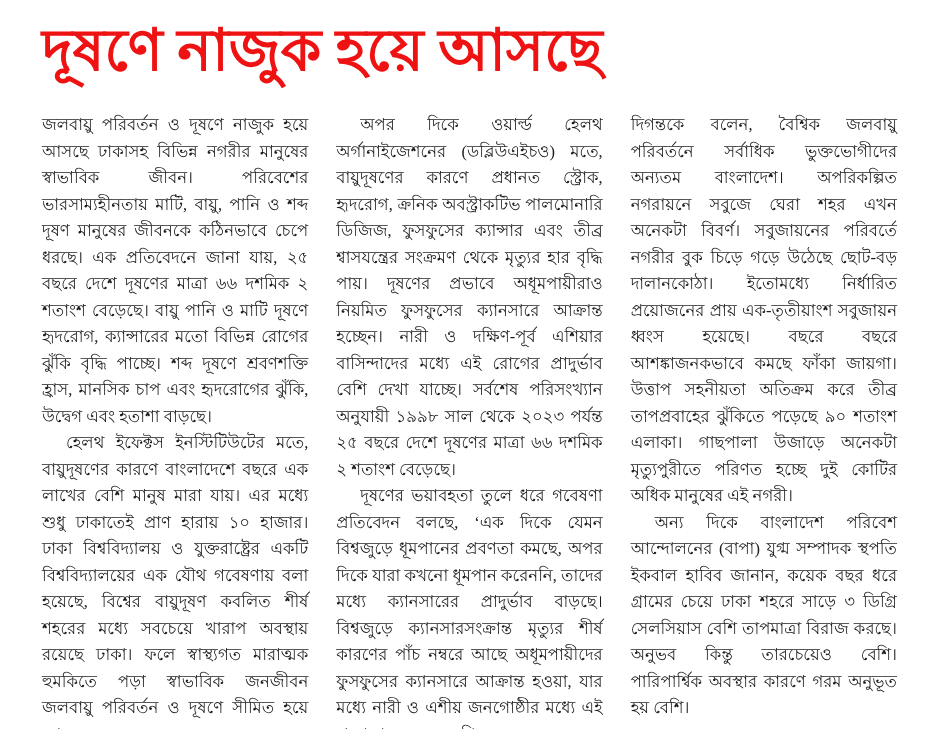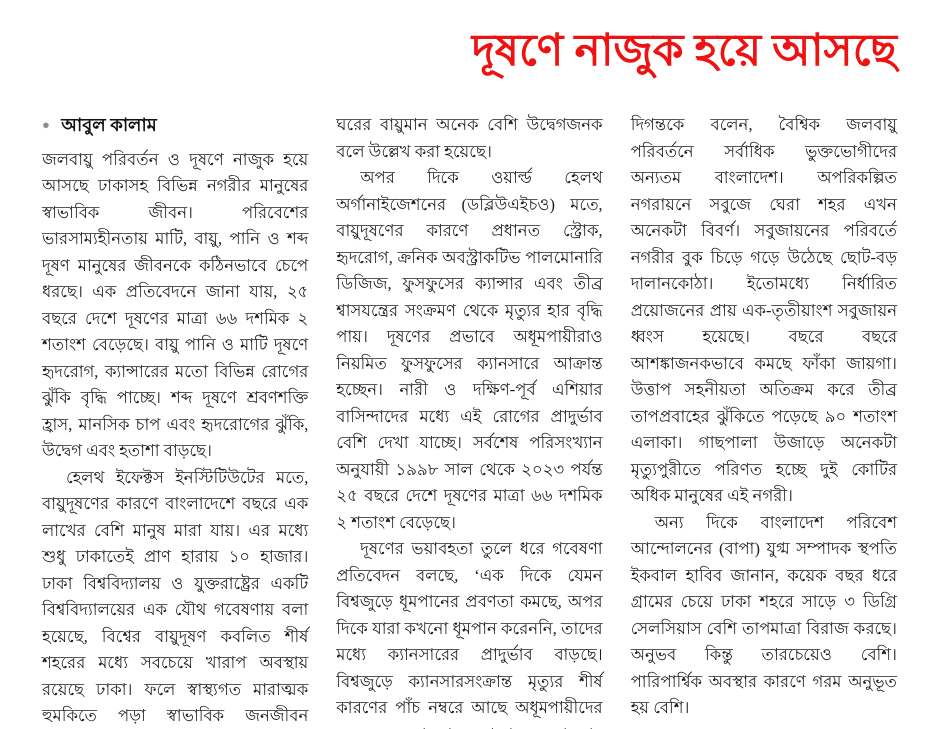--- a/index.html
+++ b/index.html
@@ -9,24 +9,24 @@
     overflow: hidden;
     font-family: "Liberation Serif", "DejaVu Serif", serif;
   }
   .page {
     box-sizing: border-box;
     width: 931px; height: 729px;
     padding: 6px 34px 0 42px;
   }
   .headline {
     margin: 0;
-    text-align: right;
+    text-align: left;
     color: #ee1212;
     font-weight: 700;
-    font-size: 44px;
+    font-size: 58px;
     line-height: 90px;
     letter-spacing: 0px;
   }
   .hl-line { display: block; white-space: nowrap; }
   .body-columns {
     display: flex;
     gap: 28px;
     margin-top: 16px;
   }
   .col {
@@ -58,31 +58,26 @@
 
 <div class="page">
 
   <h1 class="headline">
     <span class="hl-line">দূষণে নাজুক হয়ে আসছে</span>
   </h1>
 
   <div class="body-columns">
 
     <div class="col">
-      <div class="byline">
-        <span class="bullet">●</span>
-        <span>আবুল কালাম</span>
-      </div>
       <p class="para first">জলবায়ু পরিবর্তন ও দূষণে নাজুক হয়ে আসছে ঢাকাসহ বিভিন্ন নগরীর মানুষের স্বাভাবিক জীবন। পরিবেশের ভারসাম্যহীনতায় মাটি, বায়ু, পানি ও শব্দ দূষণ মানুষের জীবনকে কঠিনভাবে চেপে ধরছে। এক প্রতিবেদনে জানা যায়, ২৫ বছরে দেশে দূষণের মাত্রা ৬৬ দশমিক ২ শতাংশ বেড়েছে। বায়ু পানি ও মাটি দূষণে হৃদরোগ, ক্যান্সারের মতো বিভিন্ন রোগের ঝুঁকি বৃদ্ধি পাচ্ছে। শব্দ দূষণে শ্রবণশক্তি হ্রাস, মানসিক চাপ এবং হৃদরোগের ঝুঁকি, উদ্বেগ এবং হতাশা বাড়ছে।</p>
       <p class="para">হেলথ ইফেক্টস ইনস্টিটিউটের মতে, বায়ুদূষণের কারণে বাংলাদেশে বছরে এক লাখের বেশি মানুষ মারা যায়। এর মধ্যে শুধু ঢাকাতেই প্রাণ হারায় ১০ হাজার। ঢাকা বিশ্ববিদ্যালয় ও যুক্তরাষ্ট্রের একটি বিশ্ববিদ্যালয়ের এক যৌথ গবেষণায় বলা হয়েছে, বিশ্বের বায়ুদূষণ কবলিত শীর্ষ শহরের মধ্যে সবচেয়ে খারাপ অবস্থায় রয়েছে ঢাকা। ফলে স্বাস্থ্যগত মারাত্মক হুমকিতে পড়া স্বাভাবিক জনজীবন জলবায়ু পরিবর্তন ও দূষণে সীমিত হয়ে আসছে।</p>
 
     </div>
 
     <div class="col">
-      <p class="para first">ঘরের বায়ুমান অনেক বেশি উদ্বেগজনক বলে উল্লেখ করা হয়েছে।</p>
       <p class="para">অপর দিকে ওয়ার্ল্ড হেলথ অর্গানাইজেশনের (ডব্লিউএইচও) মতে, বায়ুদূষণের কারণে প্রধানত স্ট্রোক, হৃদরোগ, ক্রনিক অবস্ট্রাকটিভ পালমোনারি ডিজিজ, ফুসফুসের ক্যান্সার এবং তীব্র শ্বাসযন্ত্রের সংক্রমণ থেকে মৃত্যুর হার বৃদ্ধি পায়। দূষণের প্রভাবে অধূমপায়ীরাও নিয়মিত ফুসফুসের ক্যানসারে আক্রান্ত হচ্ছেন। নারী ও দক্ষিণ-পূর্ব এশিয়ার বাসিন্দাদের মধ্যে এই রোগের প্রাদুর্ভাব বেশি দেখা যাচ্ছে। সর্বশেষ পরিসংখ্যান অনুযায়ী ১৯৯৮ সাল থেকে ২০২৩ পর্যন্ত ২৫ বছরে দেশে দূষণের মাত্রা ৬৬ দশমিক ২ শতাংশ বেড়েছে।</p>
       <p class="para">দূষণের ভয়াবহতা তুলে ধরে গবেষণা প্রতিবেদন বলছে, ‘এক দিকে যেমন বিশ্বজুড়ে ধূমপানের প্রবণতা কমছে, অপর দিকে যারা কখনো ধূমপান করেননি, তাদের মধ্যে ক্যানসারের প্রাদুর্ভাব বাড়ছে। বিশ্বজুড়ে ক্যানসারসংক্রান্ত মৃত্যুর শীর্ষ কারণের পাঁচ নম্বরে আছে অধূমপায়ীদের ফুসফুসের ক্যানসারে আক্রান্ত হওয়া, যার মধ্যে নারী ও এশীয় জনগোষ্ঠীর মধ্যে এই প্রবণতা সবচেয়ে বেশি’।</p>
 
     </div>
 
     <div class="col">
       <p class="para first">দিগন্তকে বলেন, বৈশ্বিক জলবায়ু পরিবর্তনে সর্বাধিক ভুক্তভোগীদের অন্যতম বাংলাদেশ। অপরিকল্পিত নগরায়নে সবুজে ঘেরা শহর এখন অনেকটা বিবর্ণ। সবুজায়নের পরিবর্তে নগরীর বুক চিড়ে গড়ে উঠেছে ছোট-বড় দালানকোঠা। ইতোমধ্যে নির্ধারিত প্রয়োজনের প্রায় এক-তৃতীয়াংশ সবুজায়ন ধ্বংস হয়েছে। বছরে বছরে আশঙ্কাজনকভাবে কমছে ফাঁকা জায়গা। উত্তাপ সহনীয়তা অতিক্রম করে তীব্র তাপপ্রবাহের ঝুঁকিতে পড়েছে ৯০ শতাংশ এলাকা। গাছপালা উজাড়ে অনেকটা মৃত্যুপুরীতে পরিণত হচ্ছে দুই কোটির অধিক মানুষের এই নগরী।</p>
       <p class="para">অন্য দিকে বাংলাদেশ পরিবেশ আন্দোলনের (বাপা) যুগ্ম সম্পাদক স্থপতি ইকবাল হাবিব জানান, কয়েক বছর ধরে গ্রামের চেয়ে ঢাকা শহরে সাড়ে ৩ ডিগ্রি সেলসিয়াস বেশি তাপমাত্রা বিরাজ করছে। অনুভব কিন্তু তারচেয়েও বেশি। পারিপার্শ্বিক অবস্থার কারণে গরম অনুভূত হয় বেশি।</p>
 
     </div>

